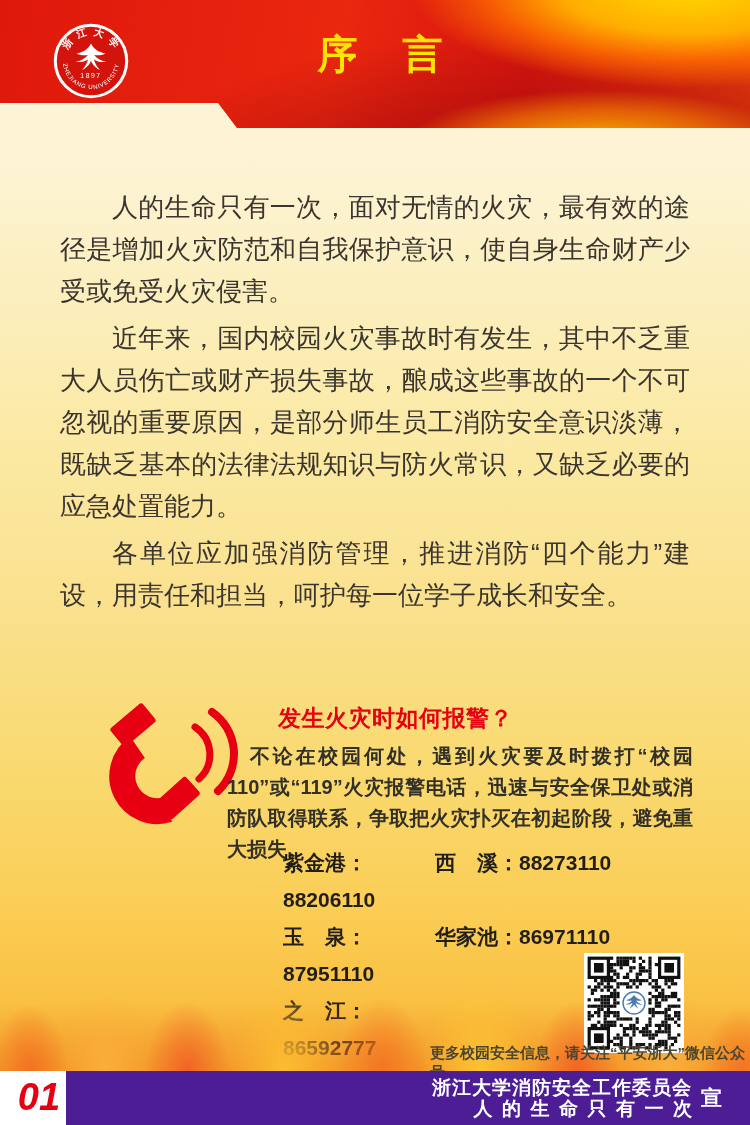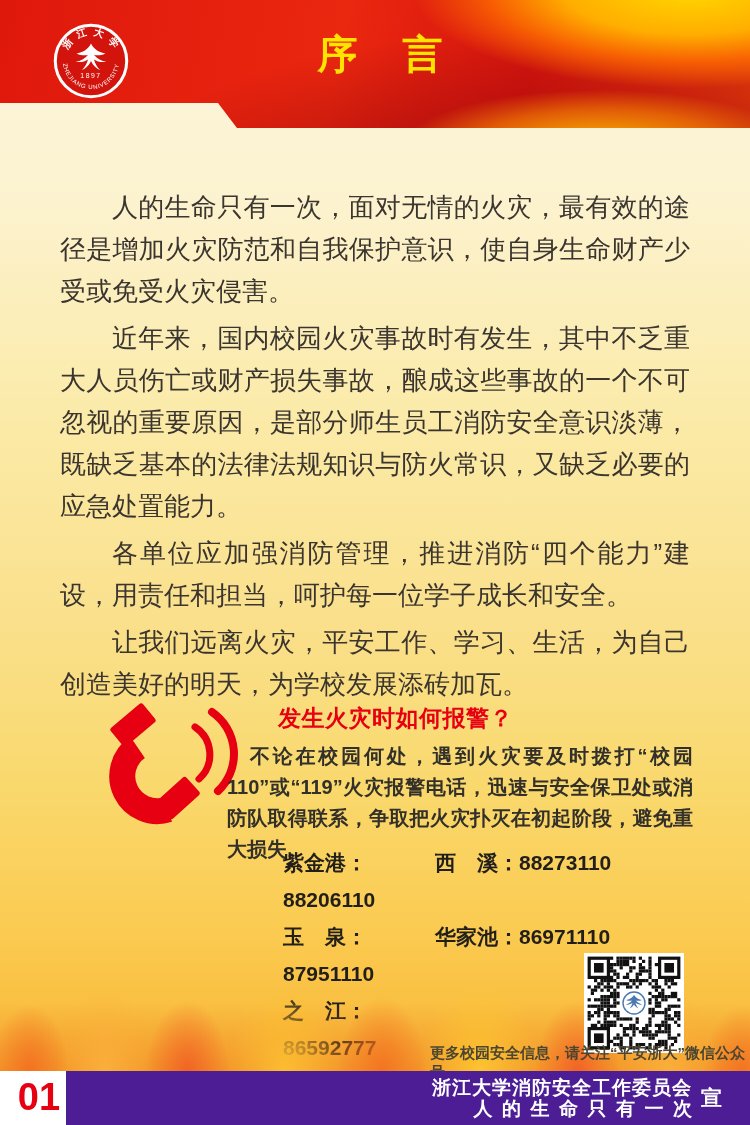--- a/index.html
+++ b/index.html
@@ -55,21 +55,21 @@
       radial-gradient(86px 128px at 64% 100%, rgba(253,198,49,.95), rgba(253,198,49,0) 70%),
       radial-gradient(60px 100px at 77% 100%, rgba(241,90,36,.85), rgba(241,90,36,0) 70%),
       radial-gradient(76px 118px at 89% 100%, rgba(251,176,59,.92), rgba(251,176,59,0) 70%),
       radial-gradient(56px 92px at 99% 100%, rgba(243,112,33,.9), rgba(243,112,33,0) 70%),
       linear-gradient(to bottom, rgba(248,178,40,0) 30%, rgba(240,125,30,.55));
   }
 
   
   .footer{position:absolute;left:0;right:0;bottom:0;height:54px;background:#fff;}
   .page-num{position:absolute;left:12px;top:50%;transform:translateY(-52%);
-    width:54px;text-align:center;font-size:38px;font-weight:bold;color:#e60012;}
+    width:54px;text-align:center;font-size:38px;font-weight:bold;font-style:italic;color:#e60012;}
   .footer-red{position:absolute;left:66px;right:0;top:0;bottom:0;background:#4c1d95;}
   .org-block{position:absolute;right:58px;top:50%;transform:translateY(-50%);
     text-align:right;color:#fff;font-weight:bold;}
   .org1{font-size:19px;line-height:21px;letter-spacing:1px;}
   .org2{font-size:19px;line-height:21px;letter-spacing:9.5px;margin-right:-9.5px;}
   .seal-char{position:absolute;right:28px;top:50%;transform:translateY(-50%);
     color:#fff;font-size:21px;font-weight:bold;}
 </style>
 </head>
 <body>
@@ -93,21 +93,20 @@
         <textPath href="#arcBot" startOffset="50%" text-anchor="middle">ZHEJIANG UNIVERSITY</textPath>
       </text>
     </svg>
     <h1 class="title">序 言</h1>
   </div>
 
   <div class="preface">
     <p>人的生命只有一次，面对无情的火灾，最有效的途径是增加火灾防范和自我保护意识，使自身生命财产少受或免受火灾侵害。</p>
     <p>近年来，国内校园火灾事故时有发生，其中不乏重大人员伤亡或财产损失事故，酿成这些事故的一个不可忽视的重要原因，是部分师生员工消防安全意识淡薄，既缺乏基本的法律法规知识与防火常识，又缺乏必要的应急处置能力。</p>
     <p>各单位应加强消防管理，推进消防“四个能力”建设，用责任和担当，呵护每一位学子成长和安全。</p>
-    <p>让我们远离火灾，平安工作、学习、生活，为自己创造美好的明天，为学校发展添砖加瓦。</p>
   </div>
 
   <svg class="phone-icon" width="150" height="145" viewBox="0 0 150 145">
     <path d="M42.5 52.3 A35 35 0 0 0 73 114.5" fill="none" stroke="#e60012" stroke-width="26"></path>
     <rect x="17" y="18" width="42" height="24" rx="3" fill="#e60012" transform="rotate(-40 38 30)"></rect>
     <rect x="63" y="91" width="40" height="24" rx="3" fill="#e60012" transform="rotate(-42 83 103)"></rect>
     <path d="M100 32 A33 33 0 0 1 104 84" fill="none" stroke="#e60012" stroke-width="7" stroke-linecap="round"></path>
     <path d="M117 17 A51 51 0 0 1 123 96" fill="none" stroke="#e60012" stroke-width="8" stroke-linecap="round"></path>
   </svg>
   <h2 class="alarm-title">发生火灾时如何报警？</h2>

